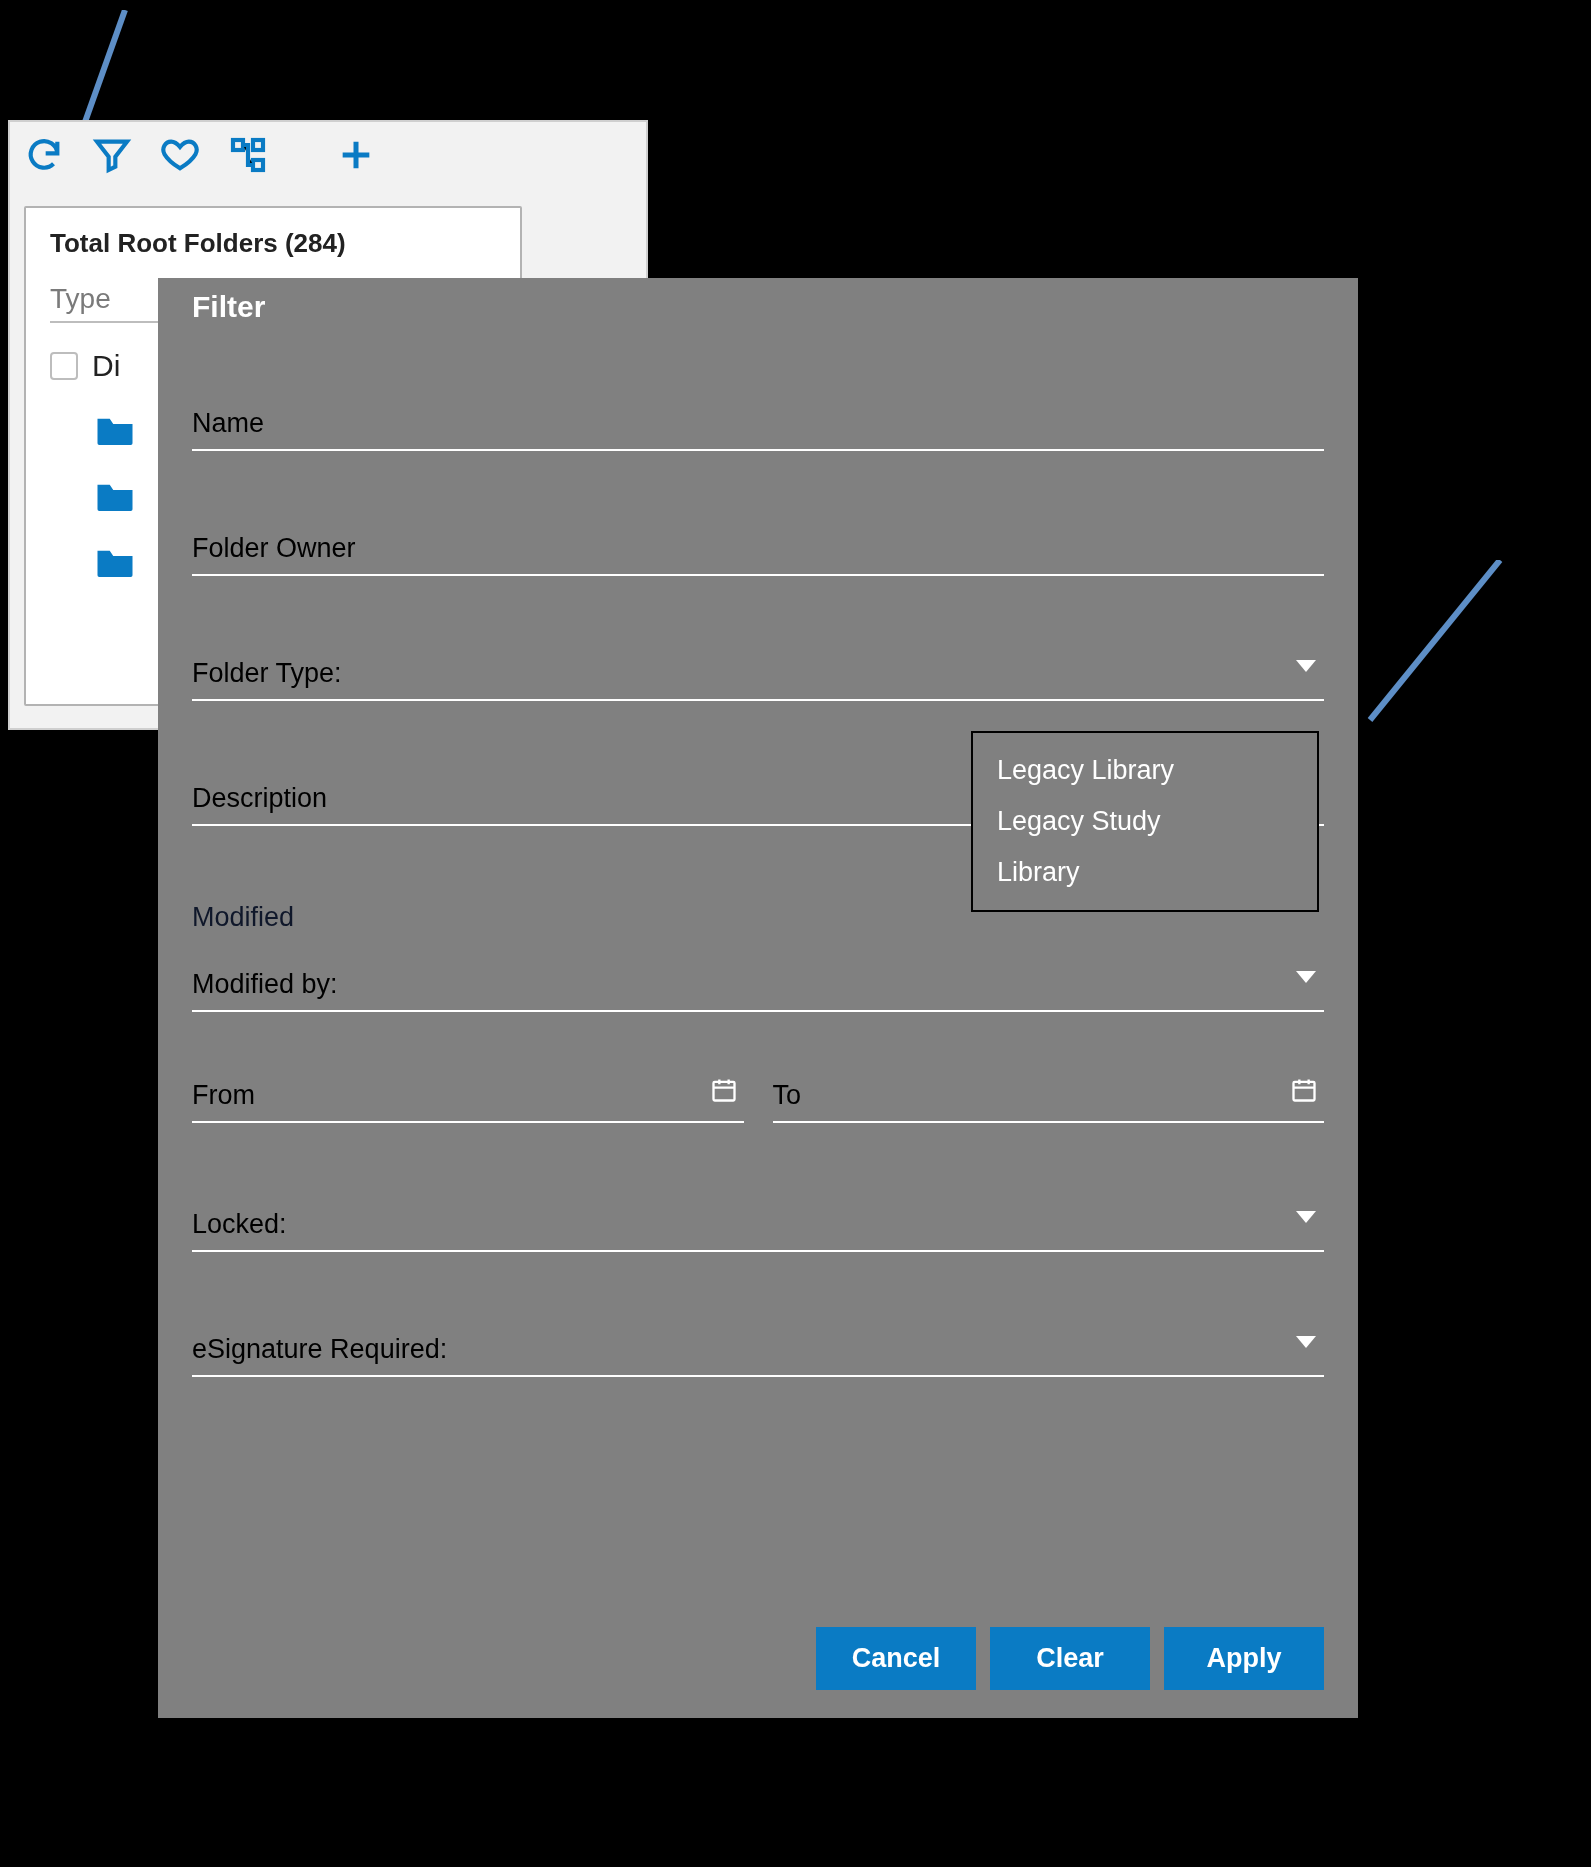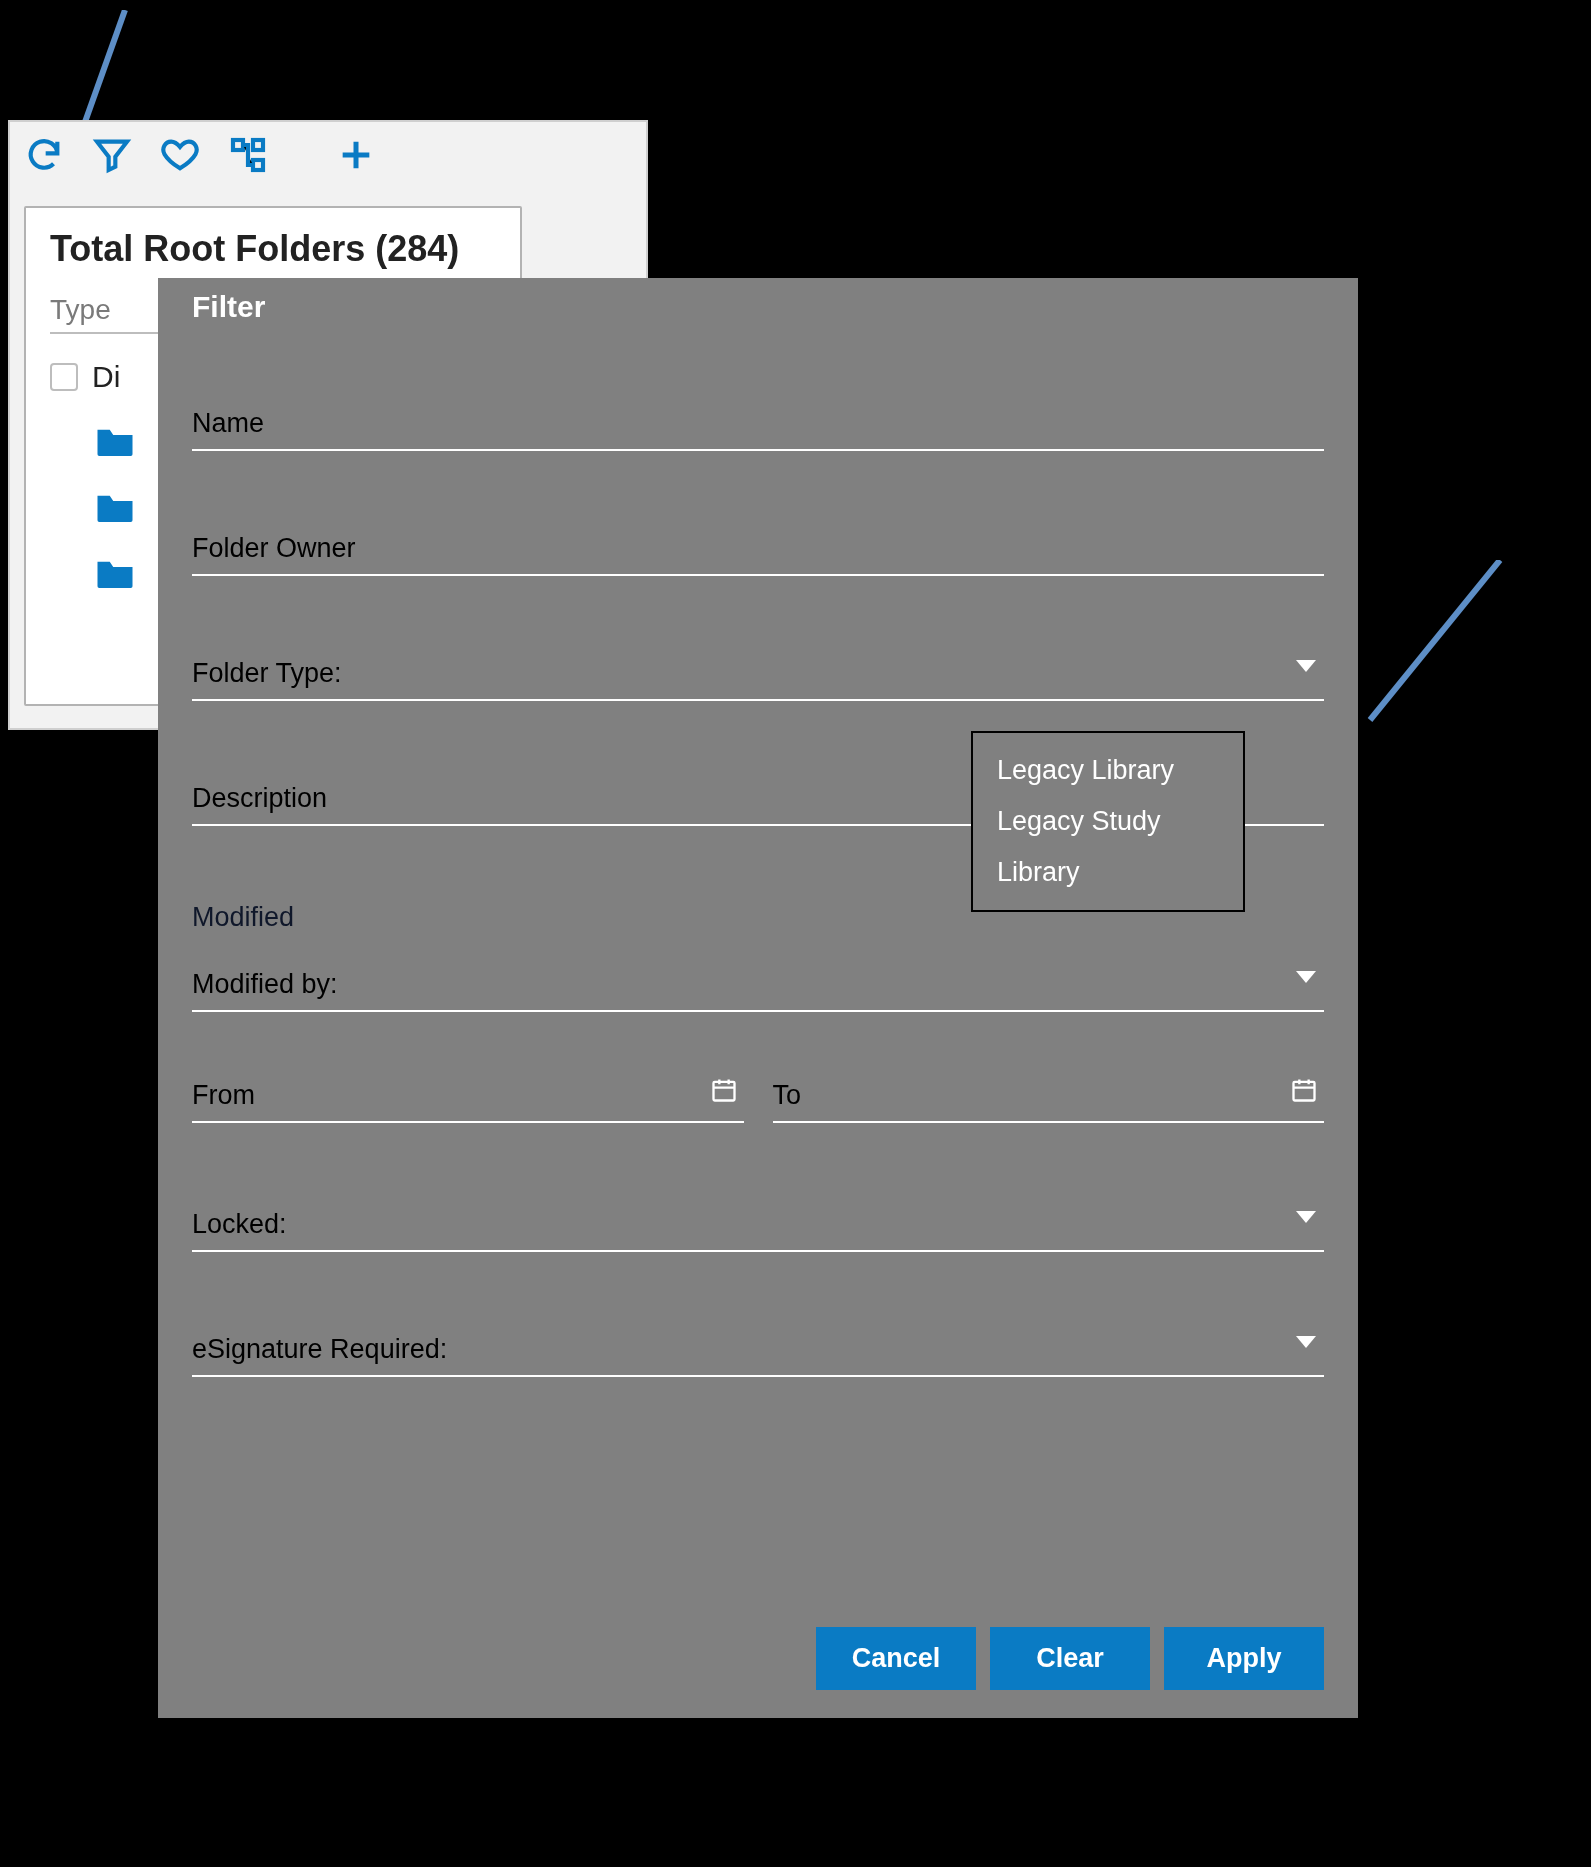--- a/index.html
+++ b/index.html
@@ -33,21 +33,21 @@
       top: 84px;
       left: 14px;
       width: 498px;
       height: 500px;
       background: #fff;
       border: 2px solid #b3b3b3;
       border-radius: 2px;
       padding: 20px 24px;
     }
     .tree-heading {
-      font-size: 36px;
+      font-size: 26px;
       font-weight: bold;
       color: #222;
       margin-bottom: 24px;
     }
     .tree-sub {
       font-size: 28px;
       color: #7a7a7a;
       padding-bottom: 6px;
       border-bottom: 2px solid #bdbdbd;
       width: 130px;
@@ -147,21 +147,21 @@
       position: absolute;
       right: 6px;
       top: 2px;
     }
     .date-icon svg { width: 28px; height: 28px; }
 
     .dropdown-menu {
       position: absolute;
       top: 453px;
       left: 813px;
-      width: 274px;
+      width: 348px;
       background: #808080;
       border: 2px solid #000;
       padding: 12px 0;
     }
     .dropdown-item {
       color: #fff;
       font-size: 27px;
       padding: 10px 24px;
     }
 

